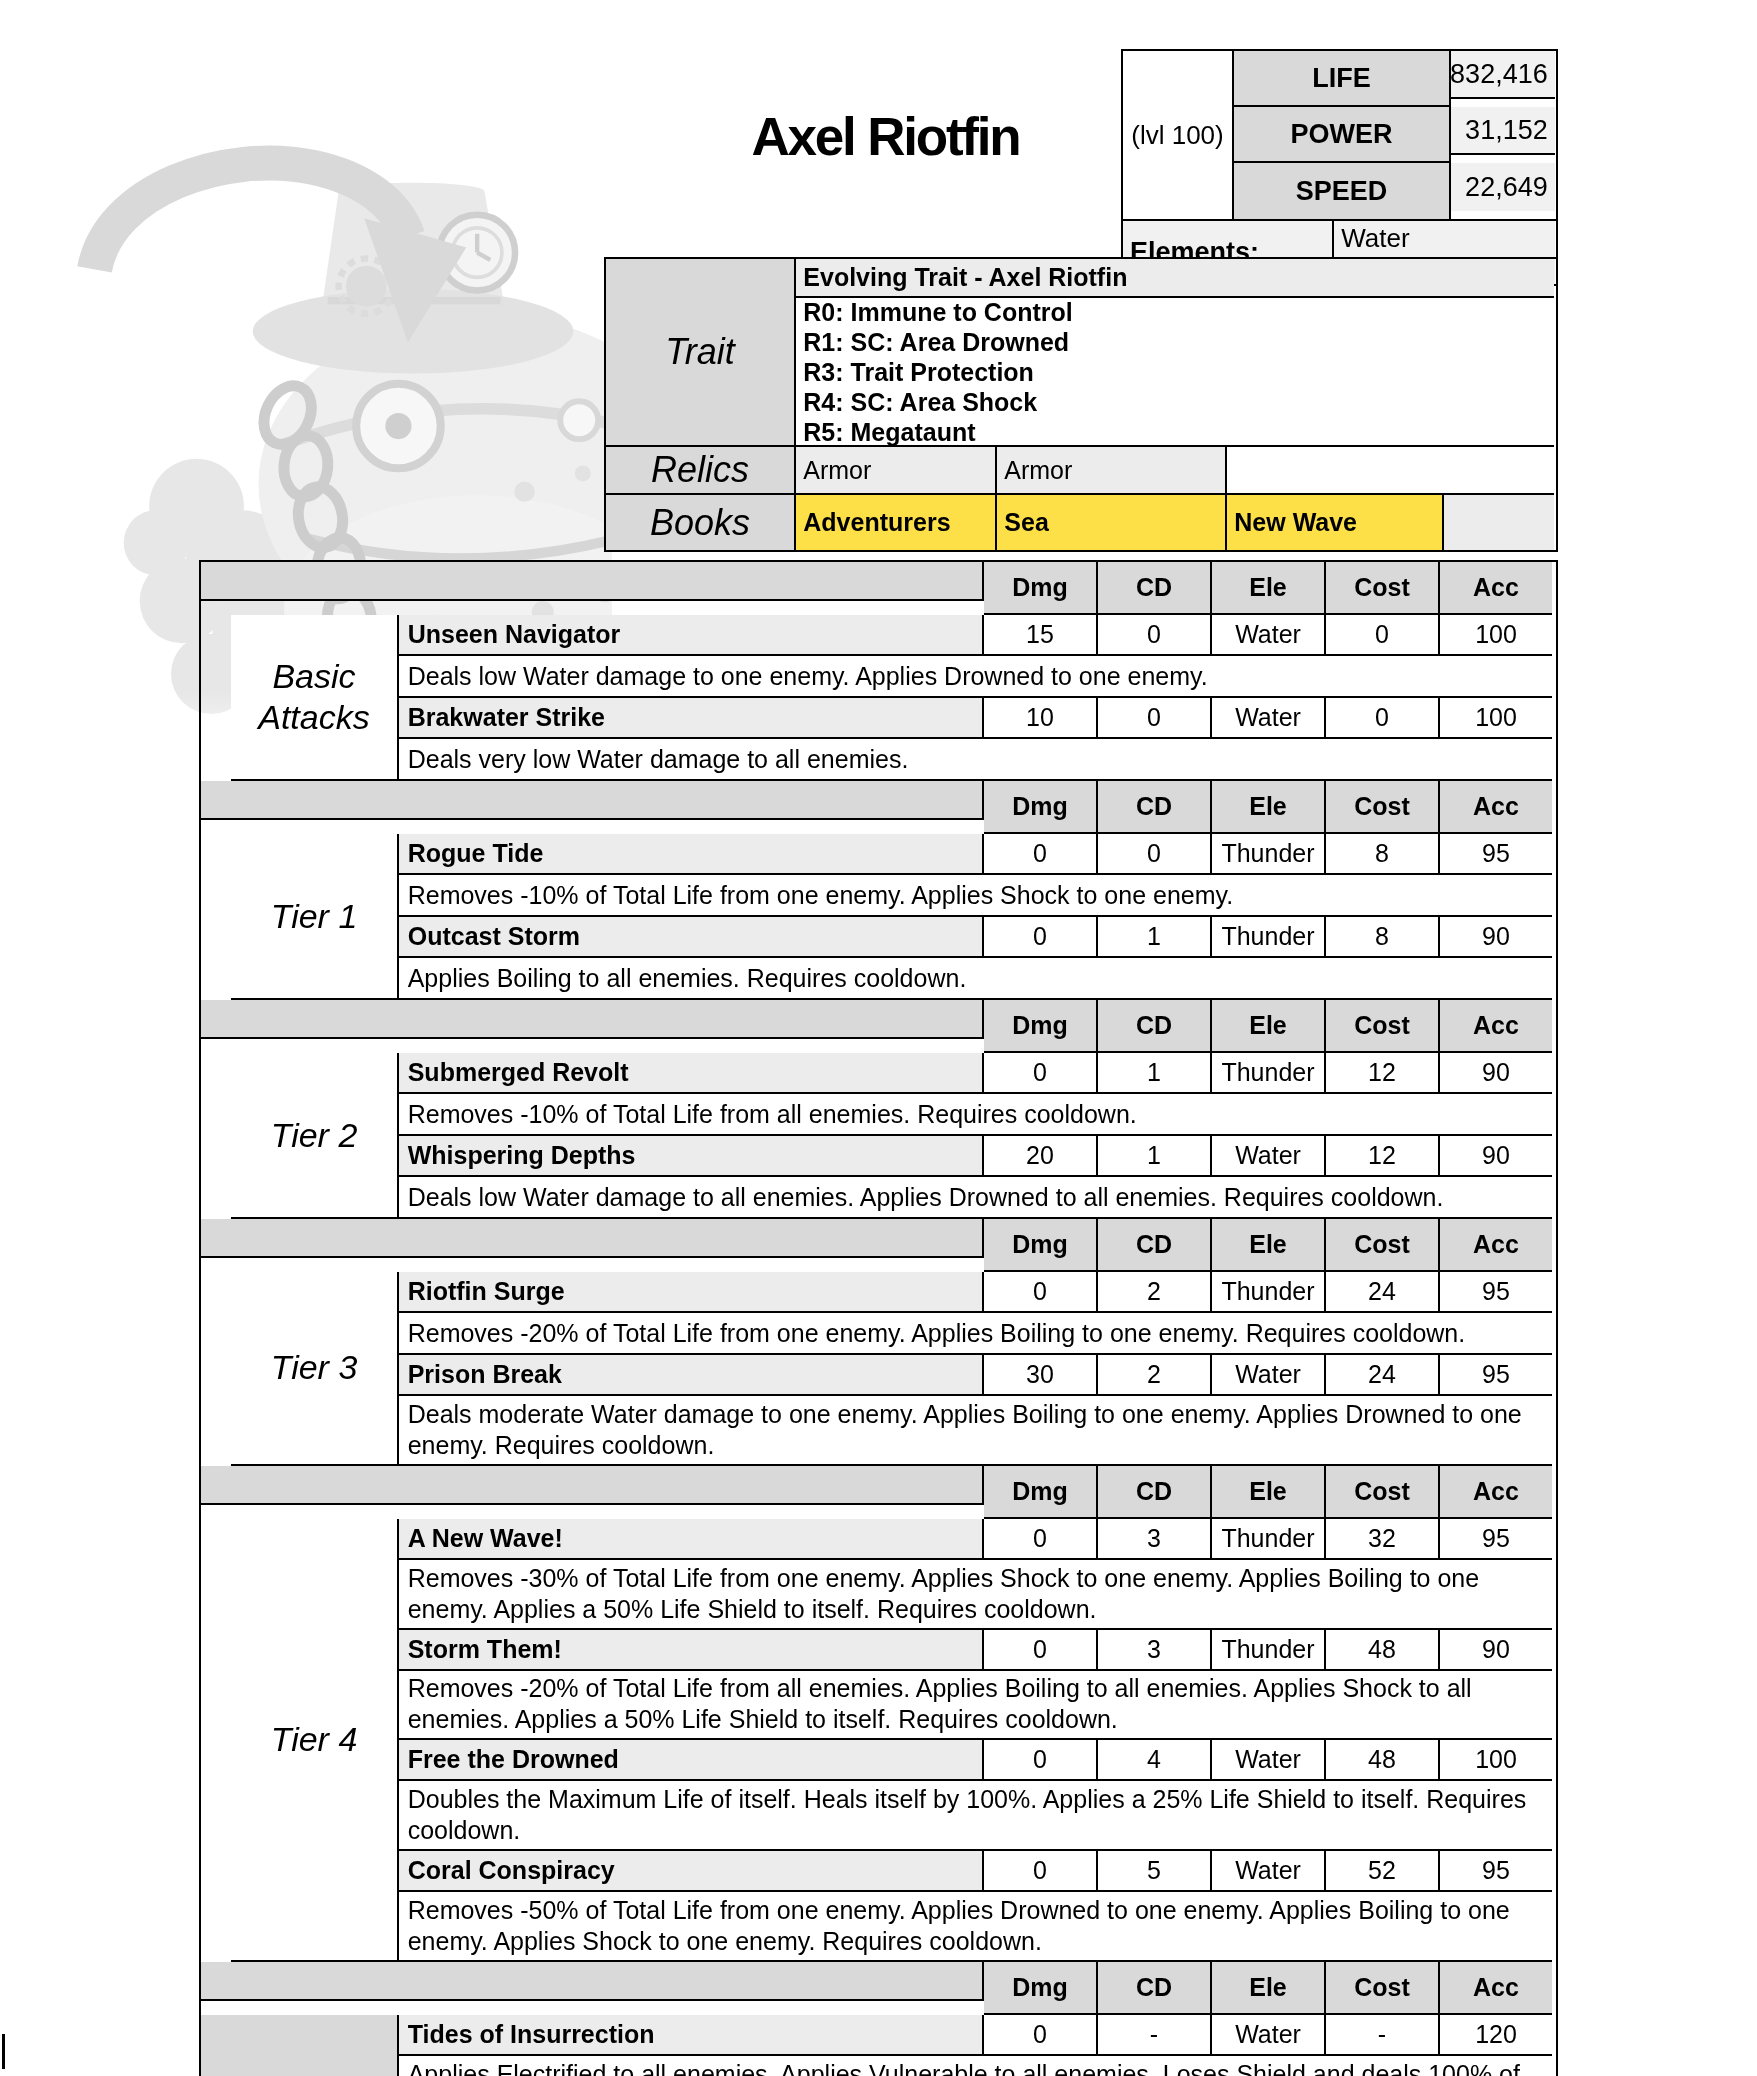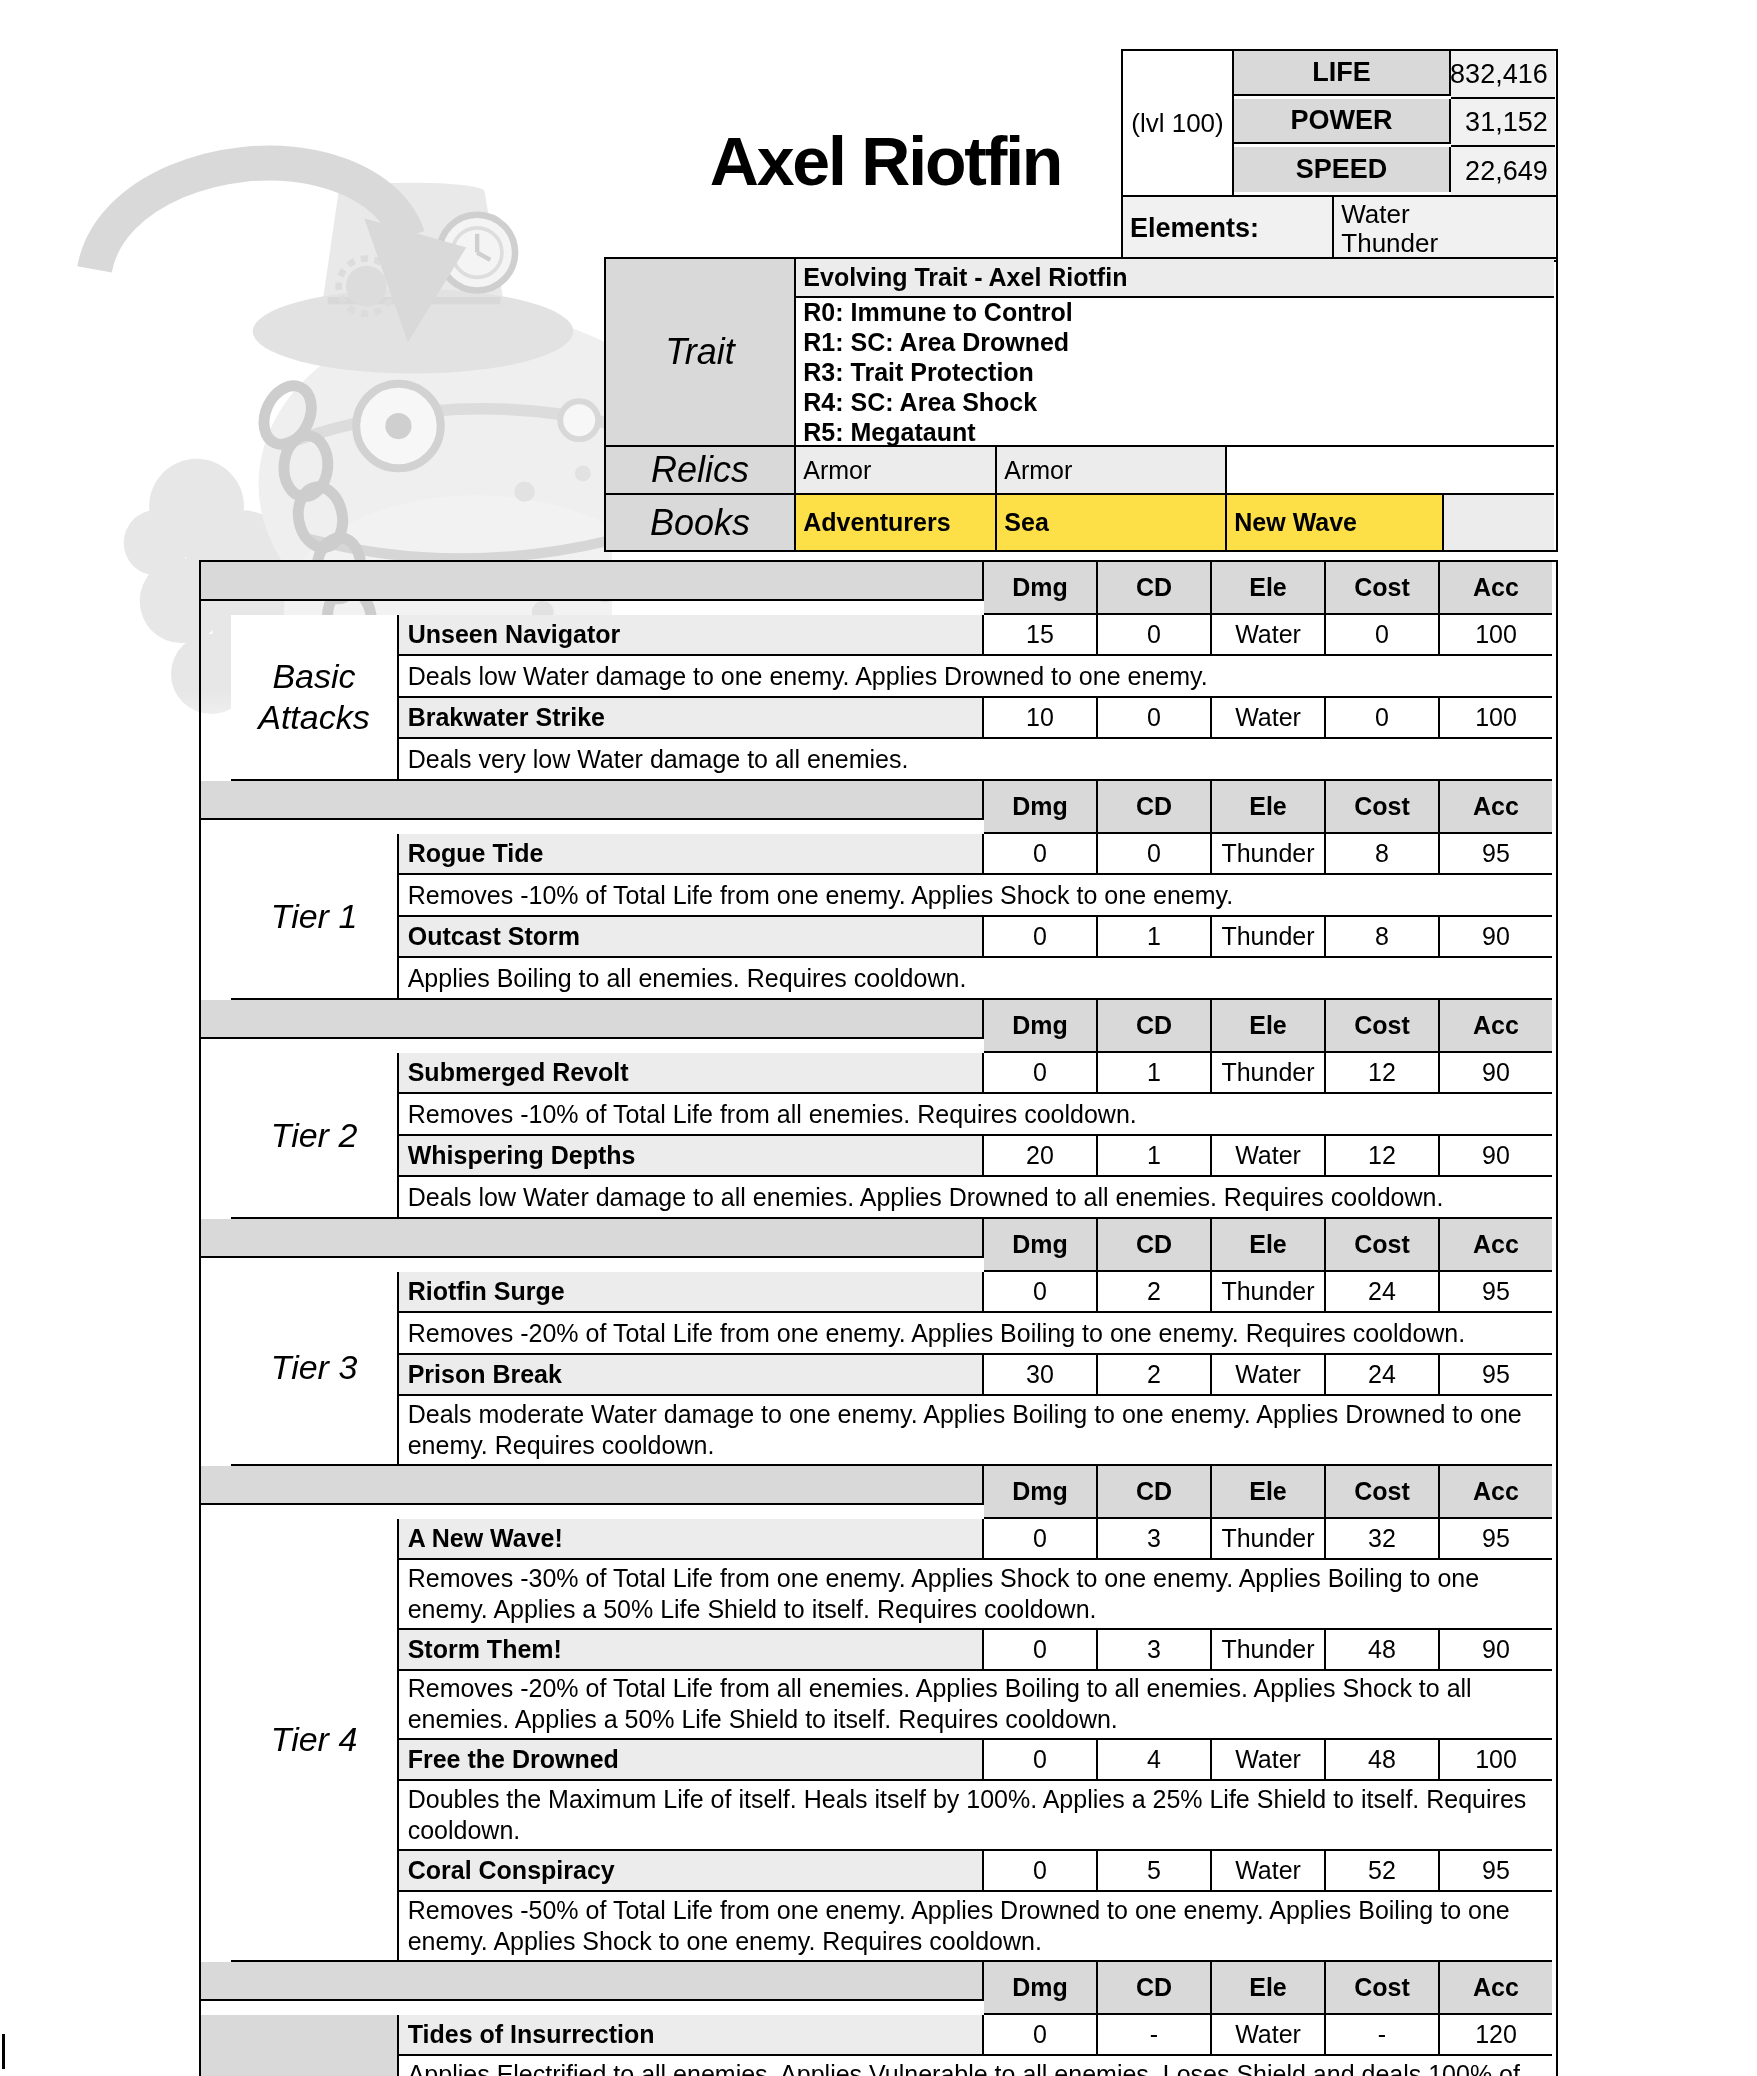--- a/index.html
+++ b/index.html
@@ -3,31 +3,31 @@
 <meta charset="utf-8">
 <style>
   html,body{margin:0;padding:0;background:#fff;}
   body{font-family:"Liberation Sans",sans-serif;color:#000;}
   .page{position:relative;width:1758px;height:2077px;background:#fff;overflow:hidden;}
 
   
   .watermark{position:absolute;left:69px;top:98px;width:543px;height:678px;}
 
   
-  .title{position:absolute;left:605px;top:122px;width:561px;text-align:center;
-         font-size:68px;font-weight:bold;letter-spacing:-2.2px;white-space:nowrap;}
+  .title{position:absolute;left:605px;top:106px;width:561px;text-align:center;
+         font-size:53px;font-weight:bold;letter-spacing:-2.2px;white-space:nowrap;}
 
   
   .stats-box{position:absolute;left:1121px;top:49px;width:437px;border:2.9px solid #000;box-sizing:border-box;}
   .stats-grid{display:grid;grid-template-columns:111px 217px 104px;}
   .cell{box-sizing:border-box;display:flex;align-items:center;}
   .lvl-cell{grid-row:1 / span 3;border-right:2.2px solid #000;justify-content:center;
             font-size:26px;background:#fff;}
   .stat-label{background:#d9d9d9;border-right:2.2px solid #000;border-bottom:2.2px solid #000;
-              justify-content:center;font-weight:bold;font-size:27px;height:45px;}
+              justify-content:center;font-weight:bold;font-size:27px;height:56px;}
   .stat-value{background:#f1f1f1;border-bottom:2.2px solid #000;justify-content:flex-end;
               padding-right:7.3px;font-size:27px;height:48px;padding-left:16px;}
   .stats-grid .row3{border-bottom:none;}
   .elements-row{display:grid;grid-template-columns:211px 221px;border-top:2.2px solid #000;}
   .elements-label{background:#f1f1f1;border-right:2.2px solid #000;font-weight:bold;font-size:27px;
                   padding-left:7px;height:63px;}
   .elements-value{background:#f1f1f1;font-size:26px;line-height:29px;padding-left:7.3px;}
 
   
   .trait-box{position:absolute;left:604px;top:257px;width:954px;border:2.9px solid #000;box-sizing:border-box;

